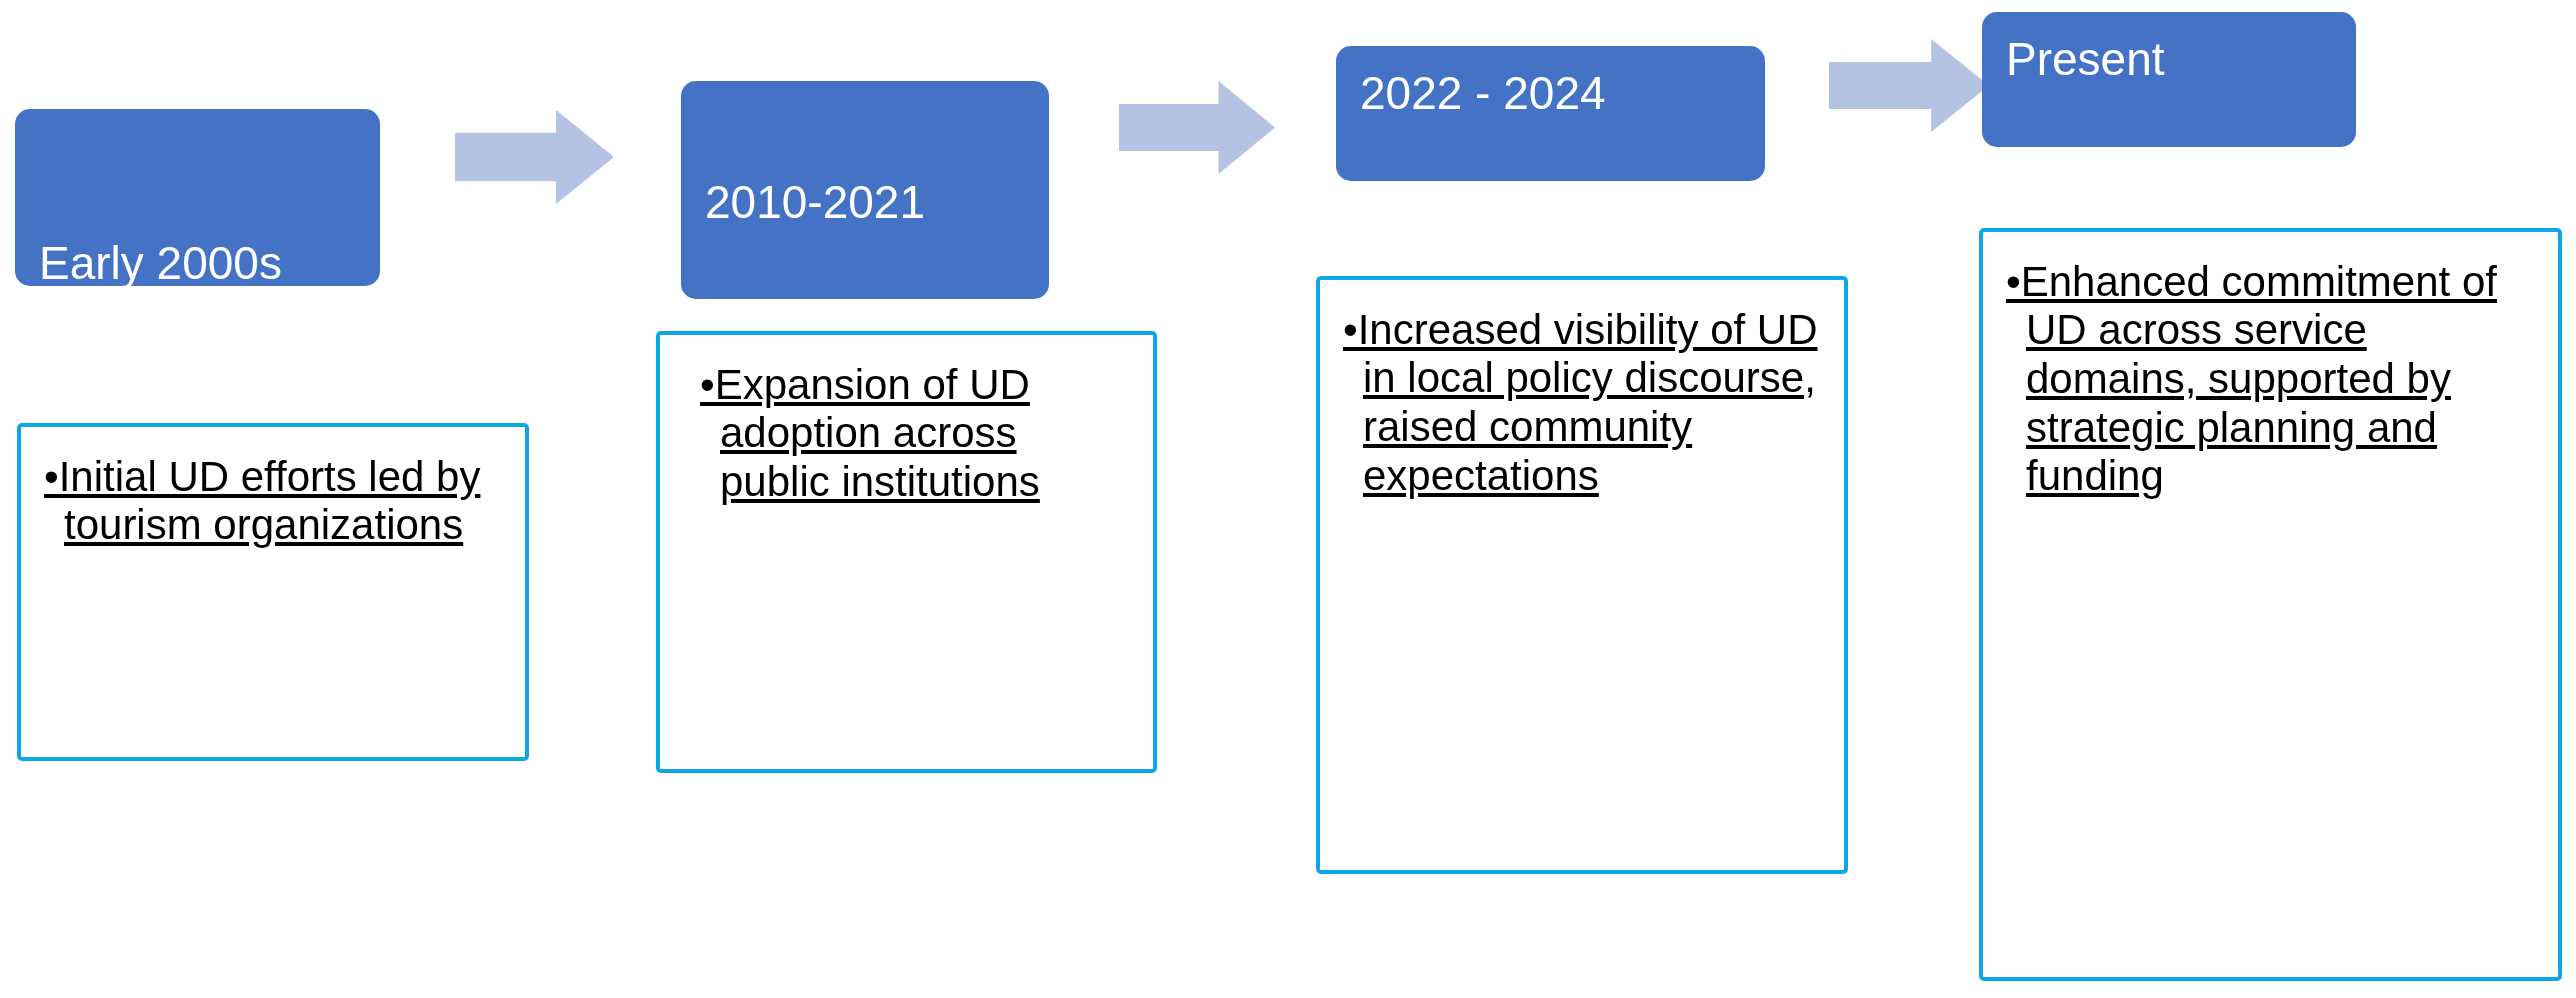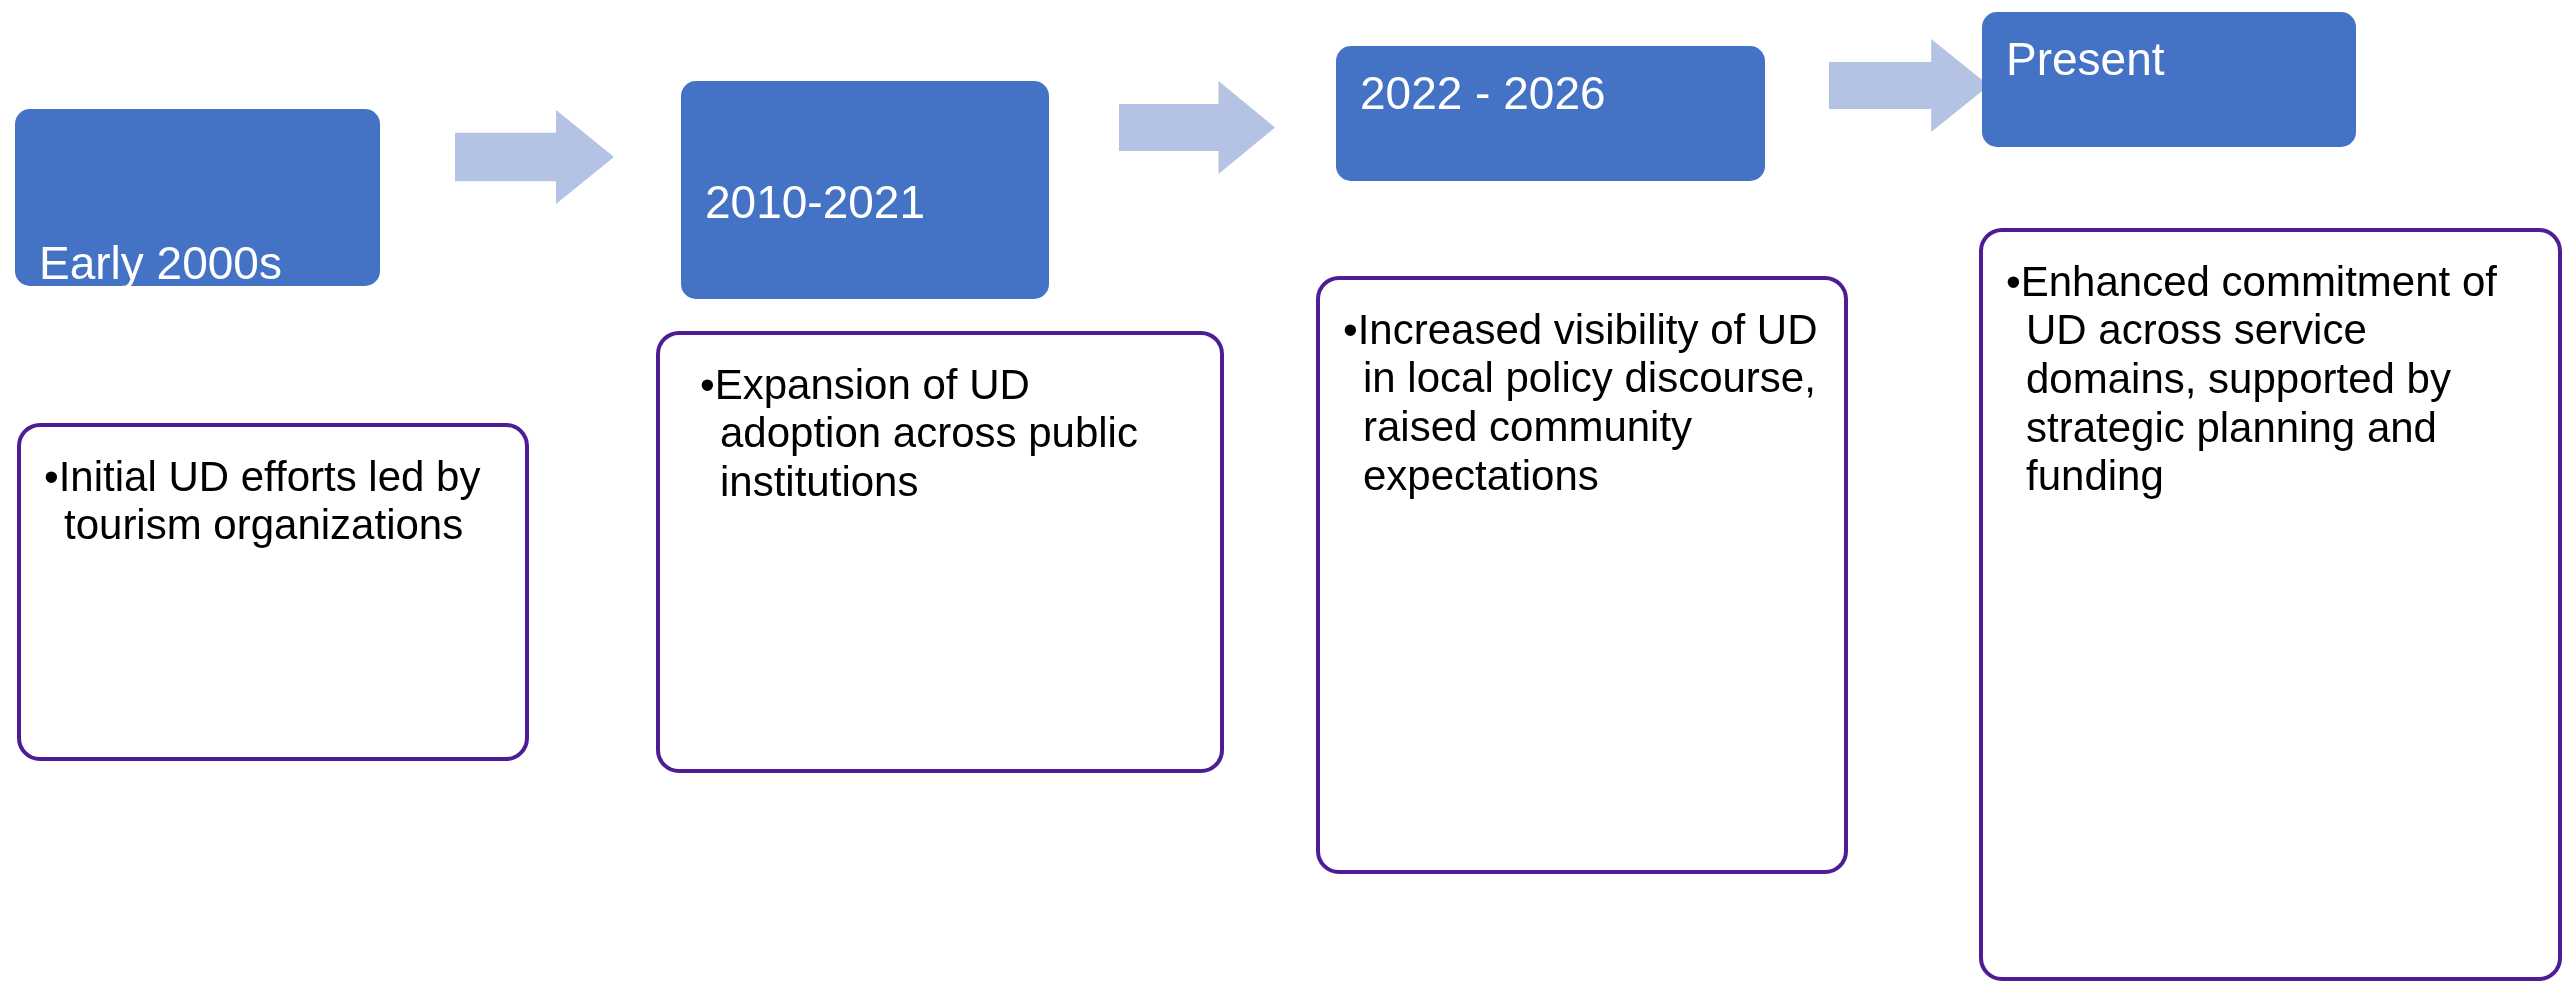--- a/index.html
+++ b/index.html
@@ -33,24 +33,25 @@
     font-weight: 400;
     letter-spacing: 0px;
     white-space: nowrap;
     padding: 24px 0 0 24px;
   }
 
   
   .detail-box {
     position: absolute;
     background: #ffffff;
-    border: 4px solid #4c1d95;
-    border-radius: 23px;
+    border: 4px solid #0ea5e9;
+    border-radius: 5px;
     box-sizing: border-box;
     padding: 25.6px 20px 13.5px 23px;
+    text-decoration: underline;
   }
   .detail-text {
     color: #000000;
     font-size: 42px;
     line-height: 1.16;
     font-weight: 400;
     text-indent: -20px;
     padding-left: 20px;
     word-wrap: break-word;
   }
@@ -77,32 +78,32 @@
   <div class="arrow" style="left:455px; top:110px; width:159px; height:94px;">
     <svg viewBox="0 0 236 140" preserveAspectRatio="none">
       <polygon points="0,34 150,34 150,0 236,70 150,140 150,106 0,106" fill="#B4C3E4"></polygon>
     </svg>
   </div>
 
   <div class="period-chip" style="left:681px; top:81px; width:368px; height:218px;align-items:center;">
     <span class="period-chip-label">2010-2021</span>
   </div>
 
-  <div class="detail-box" style="left:656px; top:331px; width:568px; height:442px;padding-left:40px;">
+  <div class="detail-box" style="left:656px; top:331px; width:501px; height:442px;padding-left:40px;">
     <div class="detail-text">•Expansion of UD adoption across public institutions</div>
   </div>
 
   <div class="arrow" style="left:1119px; top:81px; width:156px; height:93px;">
     <svg viewBox="0 0 232 138" preserveAspectRatio="none">
       <polygon points="0,34 148,34 148,0 232,69 148,138 148,104 0,104" fill="#B4C3E4"></polygon>
     </svg>
   </div>
 
   <div class="period-chip" style="left:1336px; top:46px; width:429px; height:135px;">
-    <span class="period-chip-label">2022 - 2026</span>
+    <span class="period-chip-label">2022 - 2024</span>
   </div>
 
   <div class="detail-box" style="left:1316px; top:276px; width:532px; height:598px;">
     <div class="detail-text">•Increased visibility of UD in local policy discourse, raised community expectations</div>
   </div>
 
   <div class="arrow" style="left:1829px; top:39px; width:160px; height:93px;">
     <svg viewBox="0 0 238 138" preserveAspectRatio="none">
       <polygon points="0,34 152,34 152,0 238,69 152,138 152,104 0,104" fill="#B4C3E4"></polygon>
     </svg>

